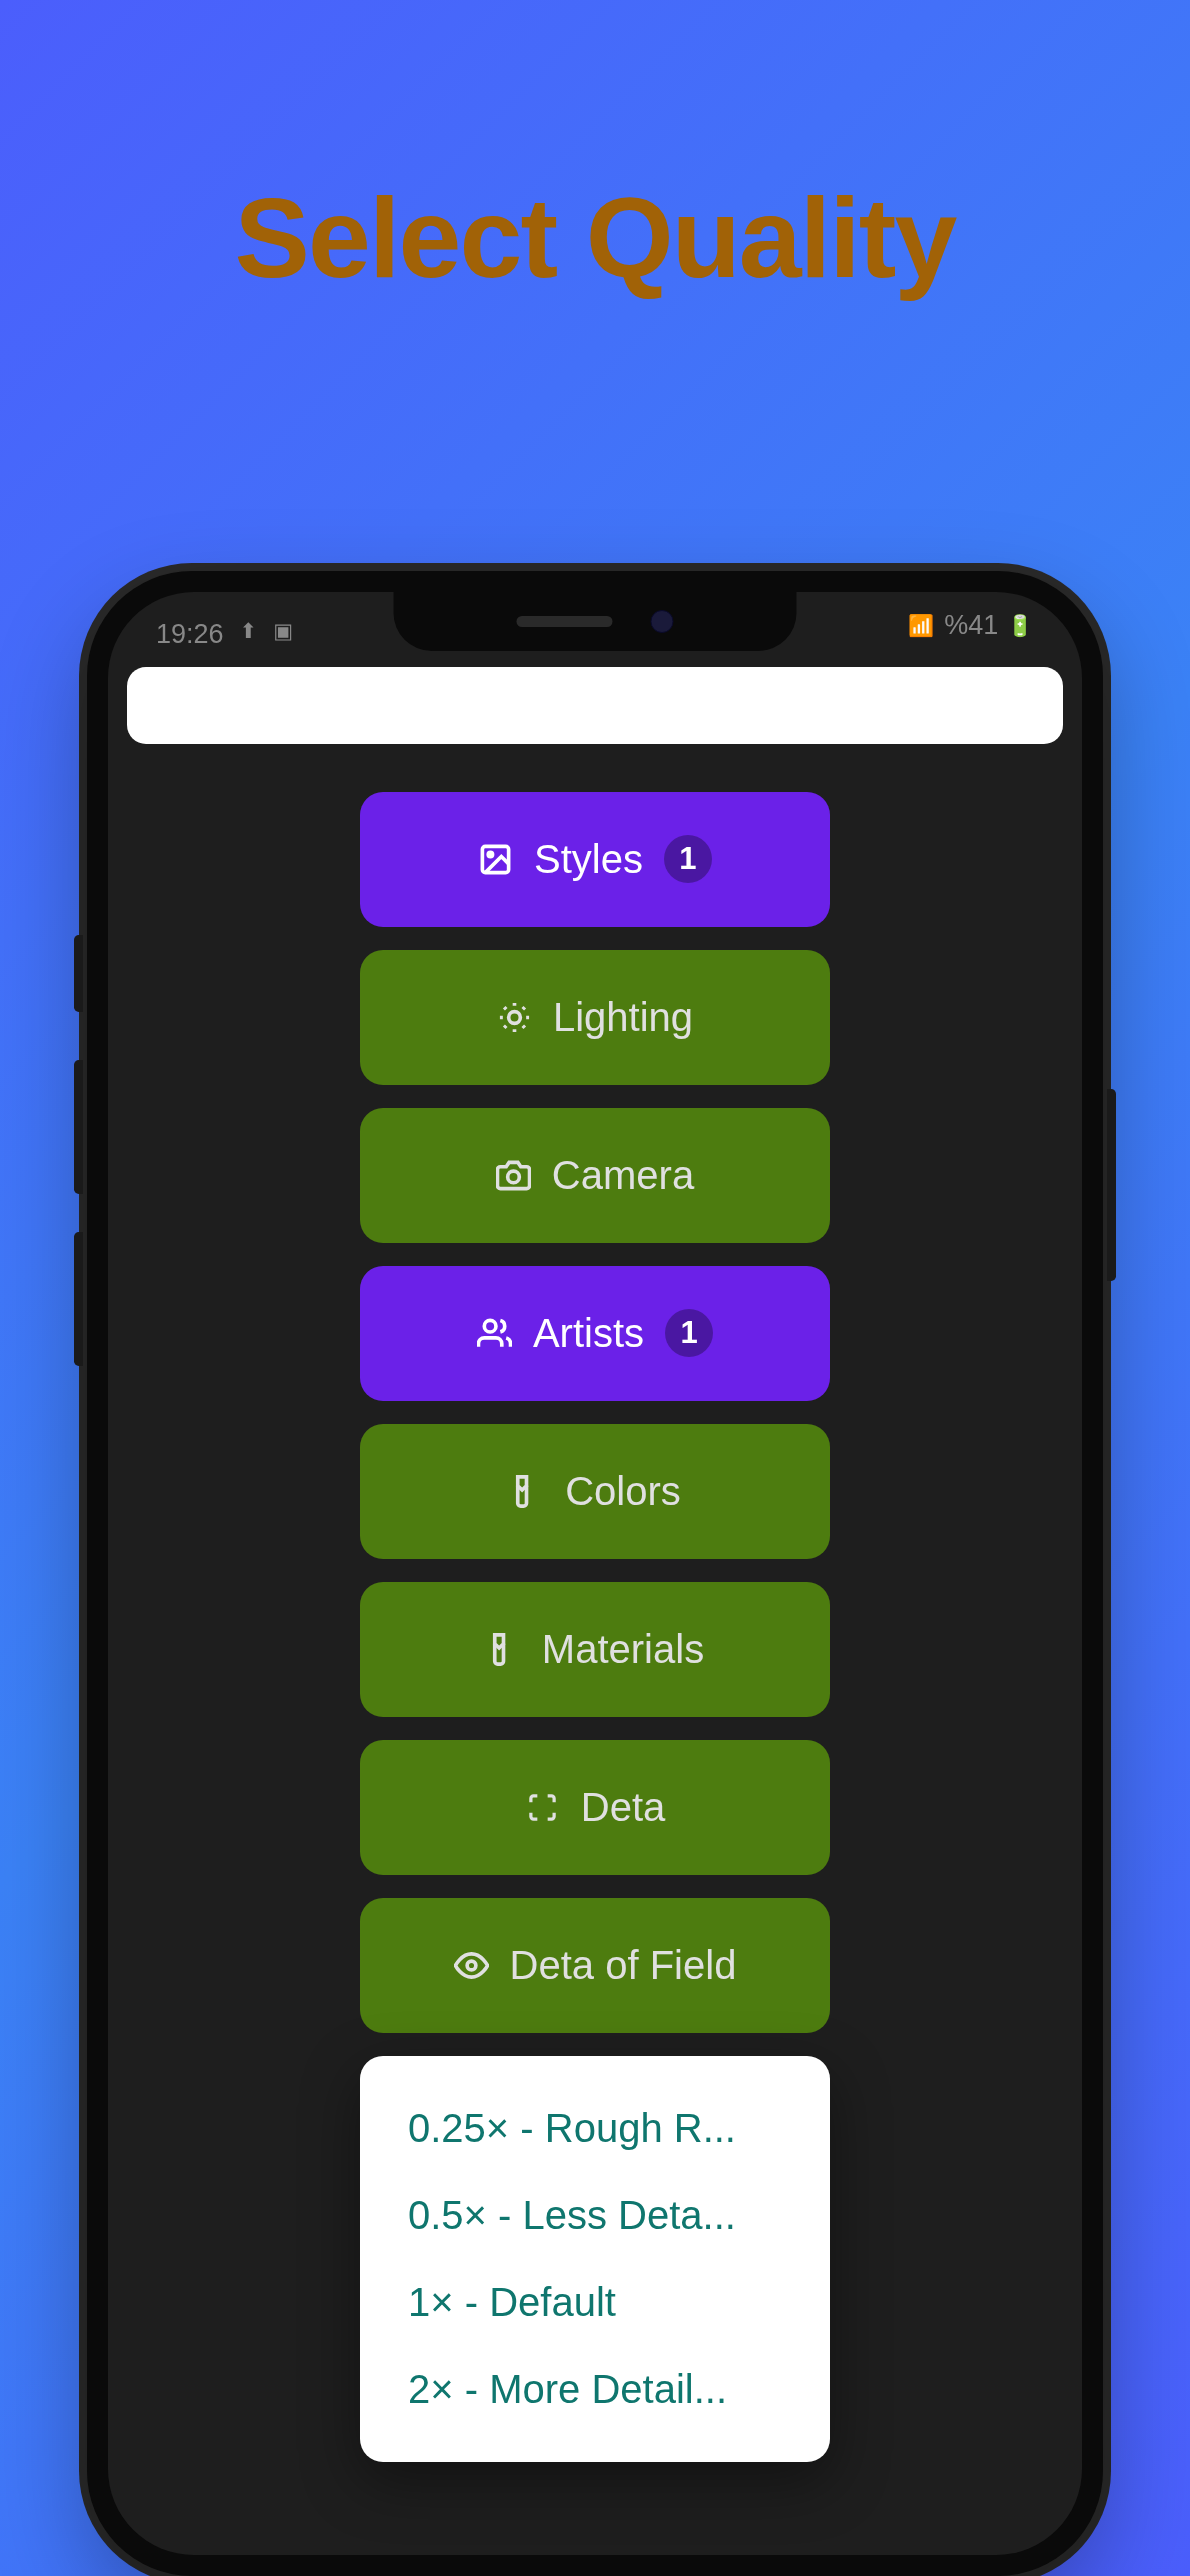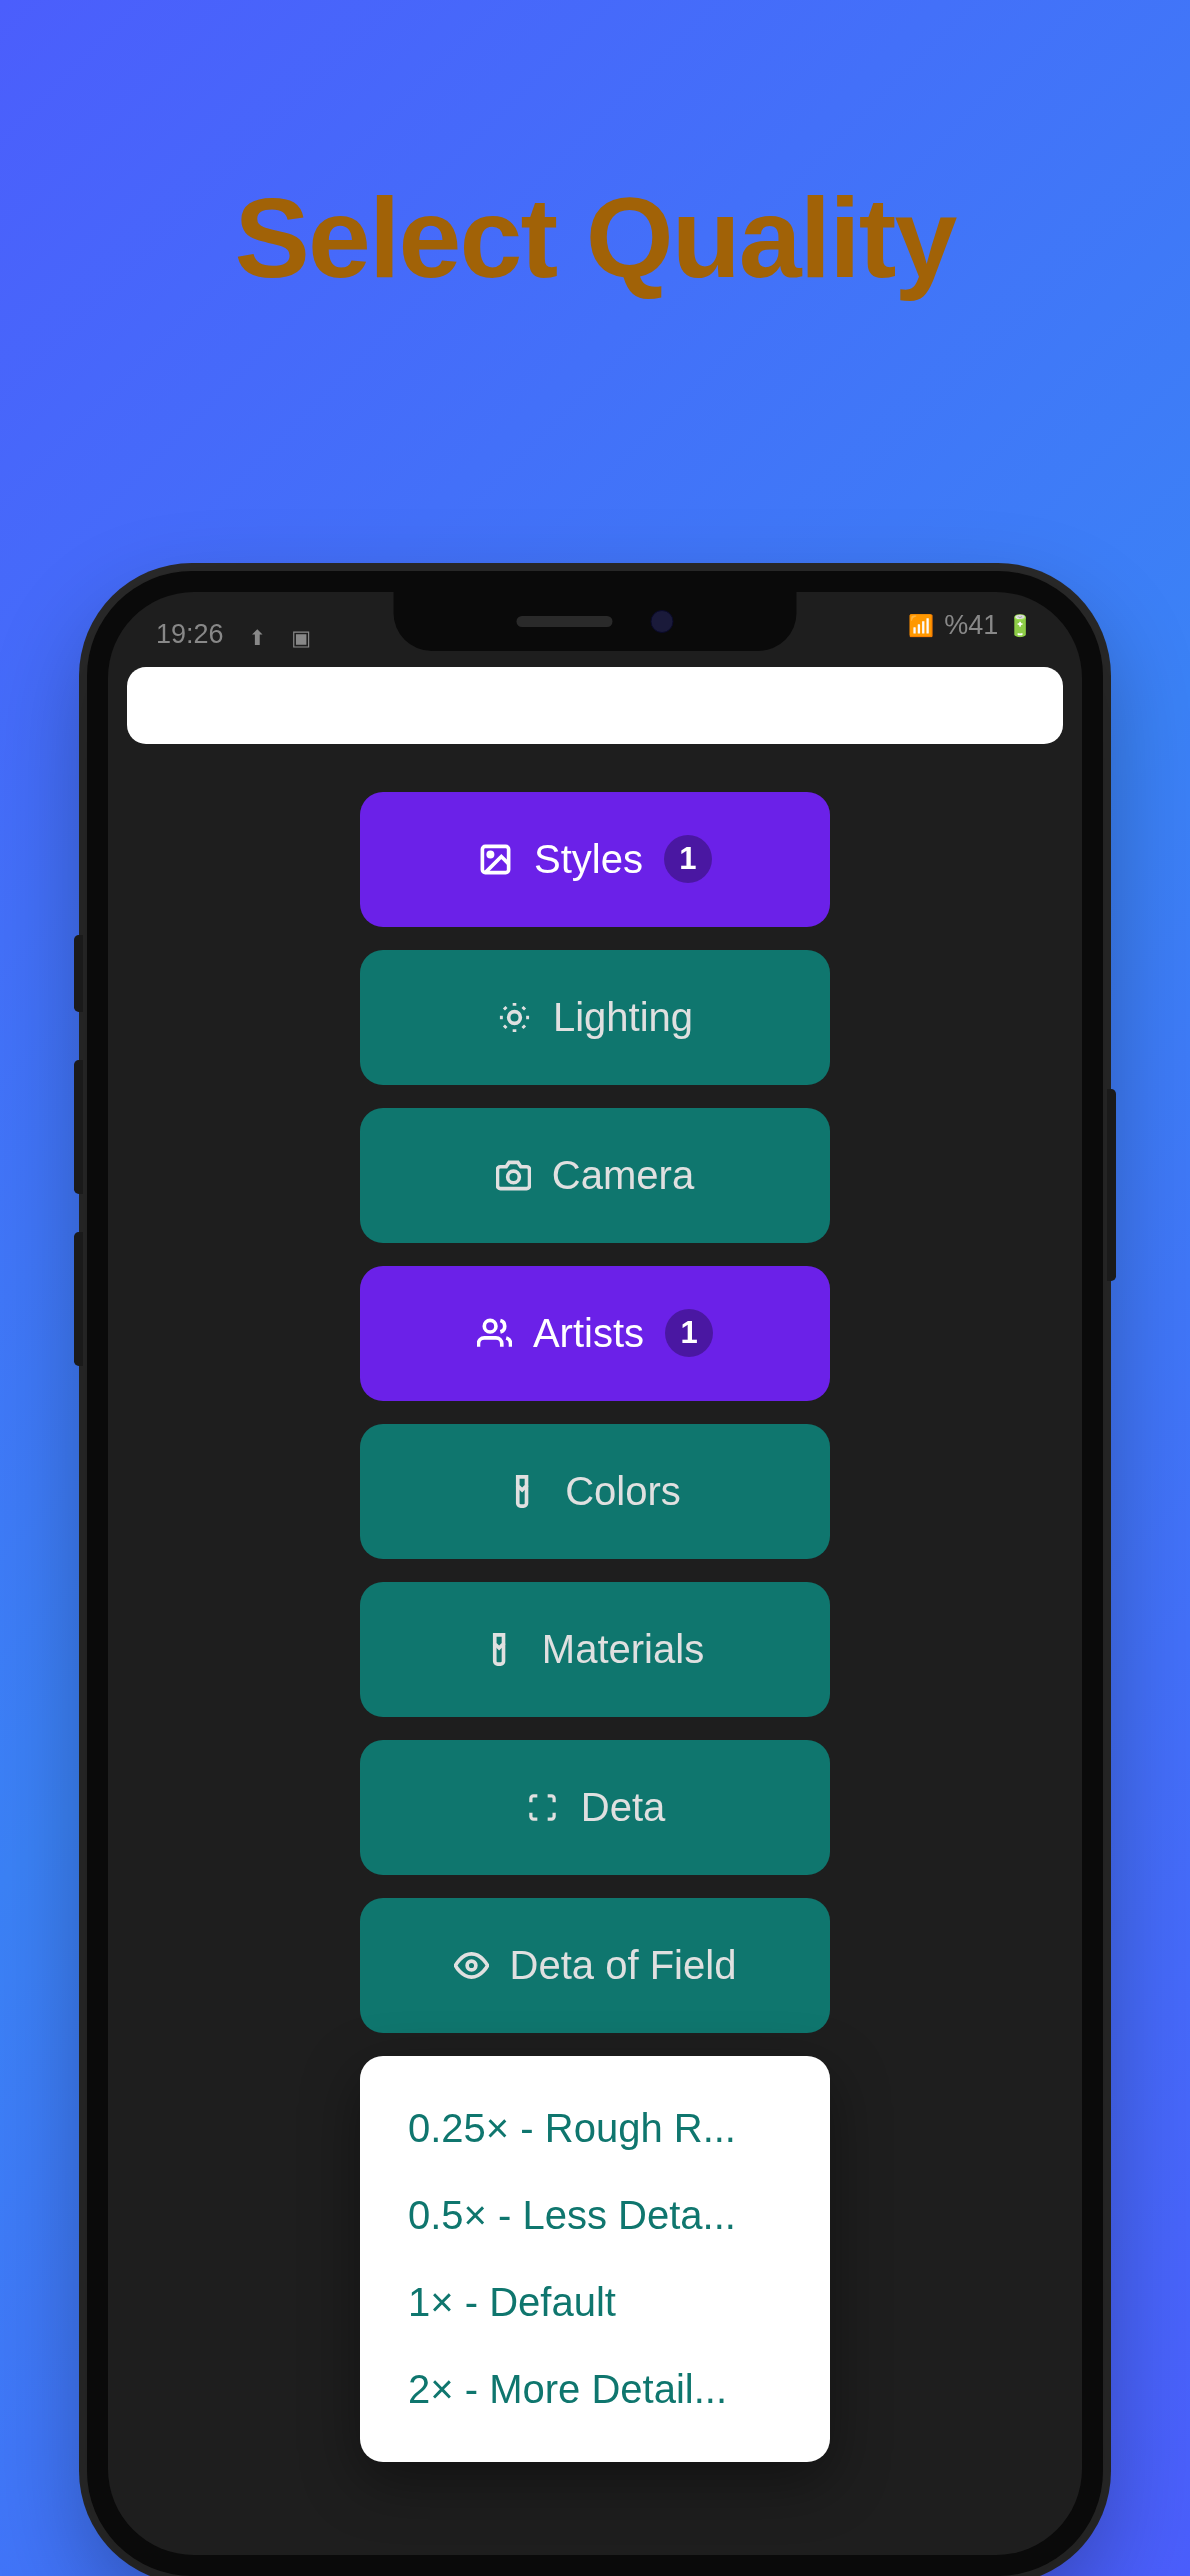--- a/index.html
+++ b/index.html
@@ -136,22 +136,22 @@
       align-items: center;
       justify-content: space-between;
       padding: 0 48px;
       color: #888;
       font-size: 27px;
       font-weight: 500;
     }
     
     .status-left {
       display: flex;
-      align-items: flex-end;
-      gap: 25px;
+      align-items: flex-start;
+      gap: 16px;
       margin-top: 18px;
     }
     
     .status-right {
       display: flex;
       align-items: center;
       gap: 9.6px;
     }
     
     .status-icon {
@@ -186,21 +186,21 @@
       margin-bottom: 23px;
       cursor: pointer;
     }
     
     .filter-btn.active {
       background: #6b21e8;
       color: white;
     }
     
     .filter-btn.inactive {
-      background: #0f766e;
+      background: #4d7c0f;
     }
     
     .filter-icon {
       width: 35px;
       height: 35px;
       display: flex;
       align-items: center;
       justify-content: center;
     }
     

